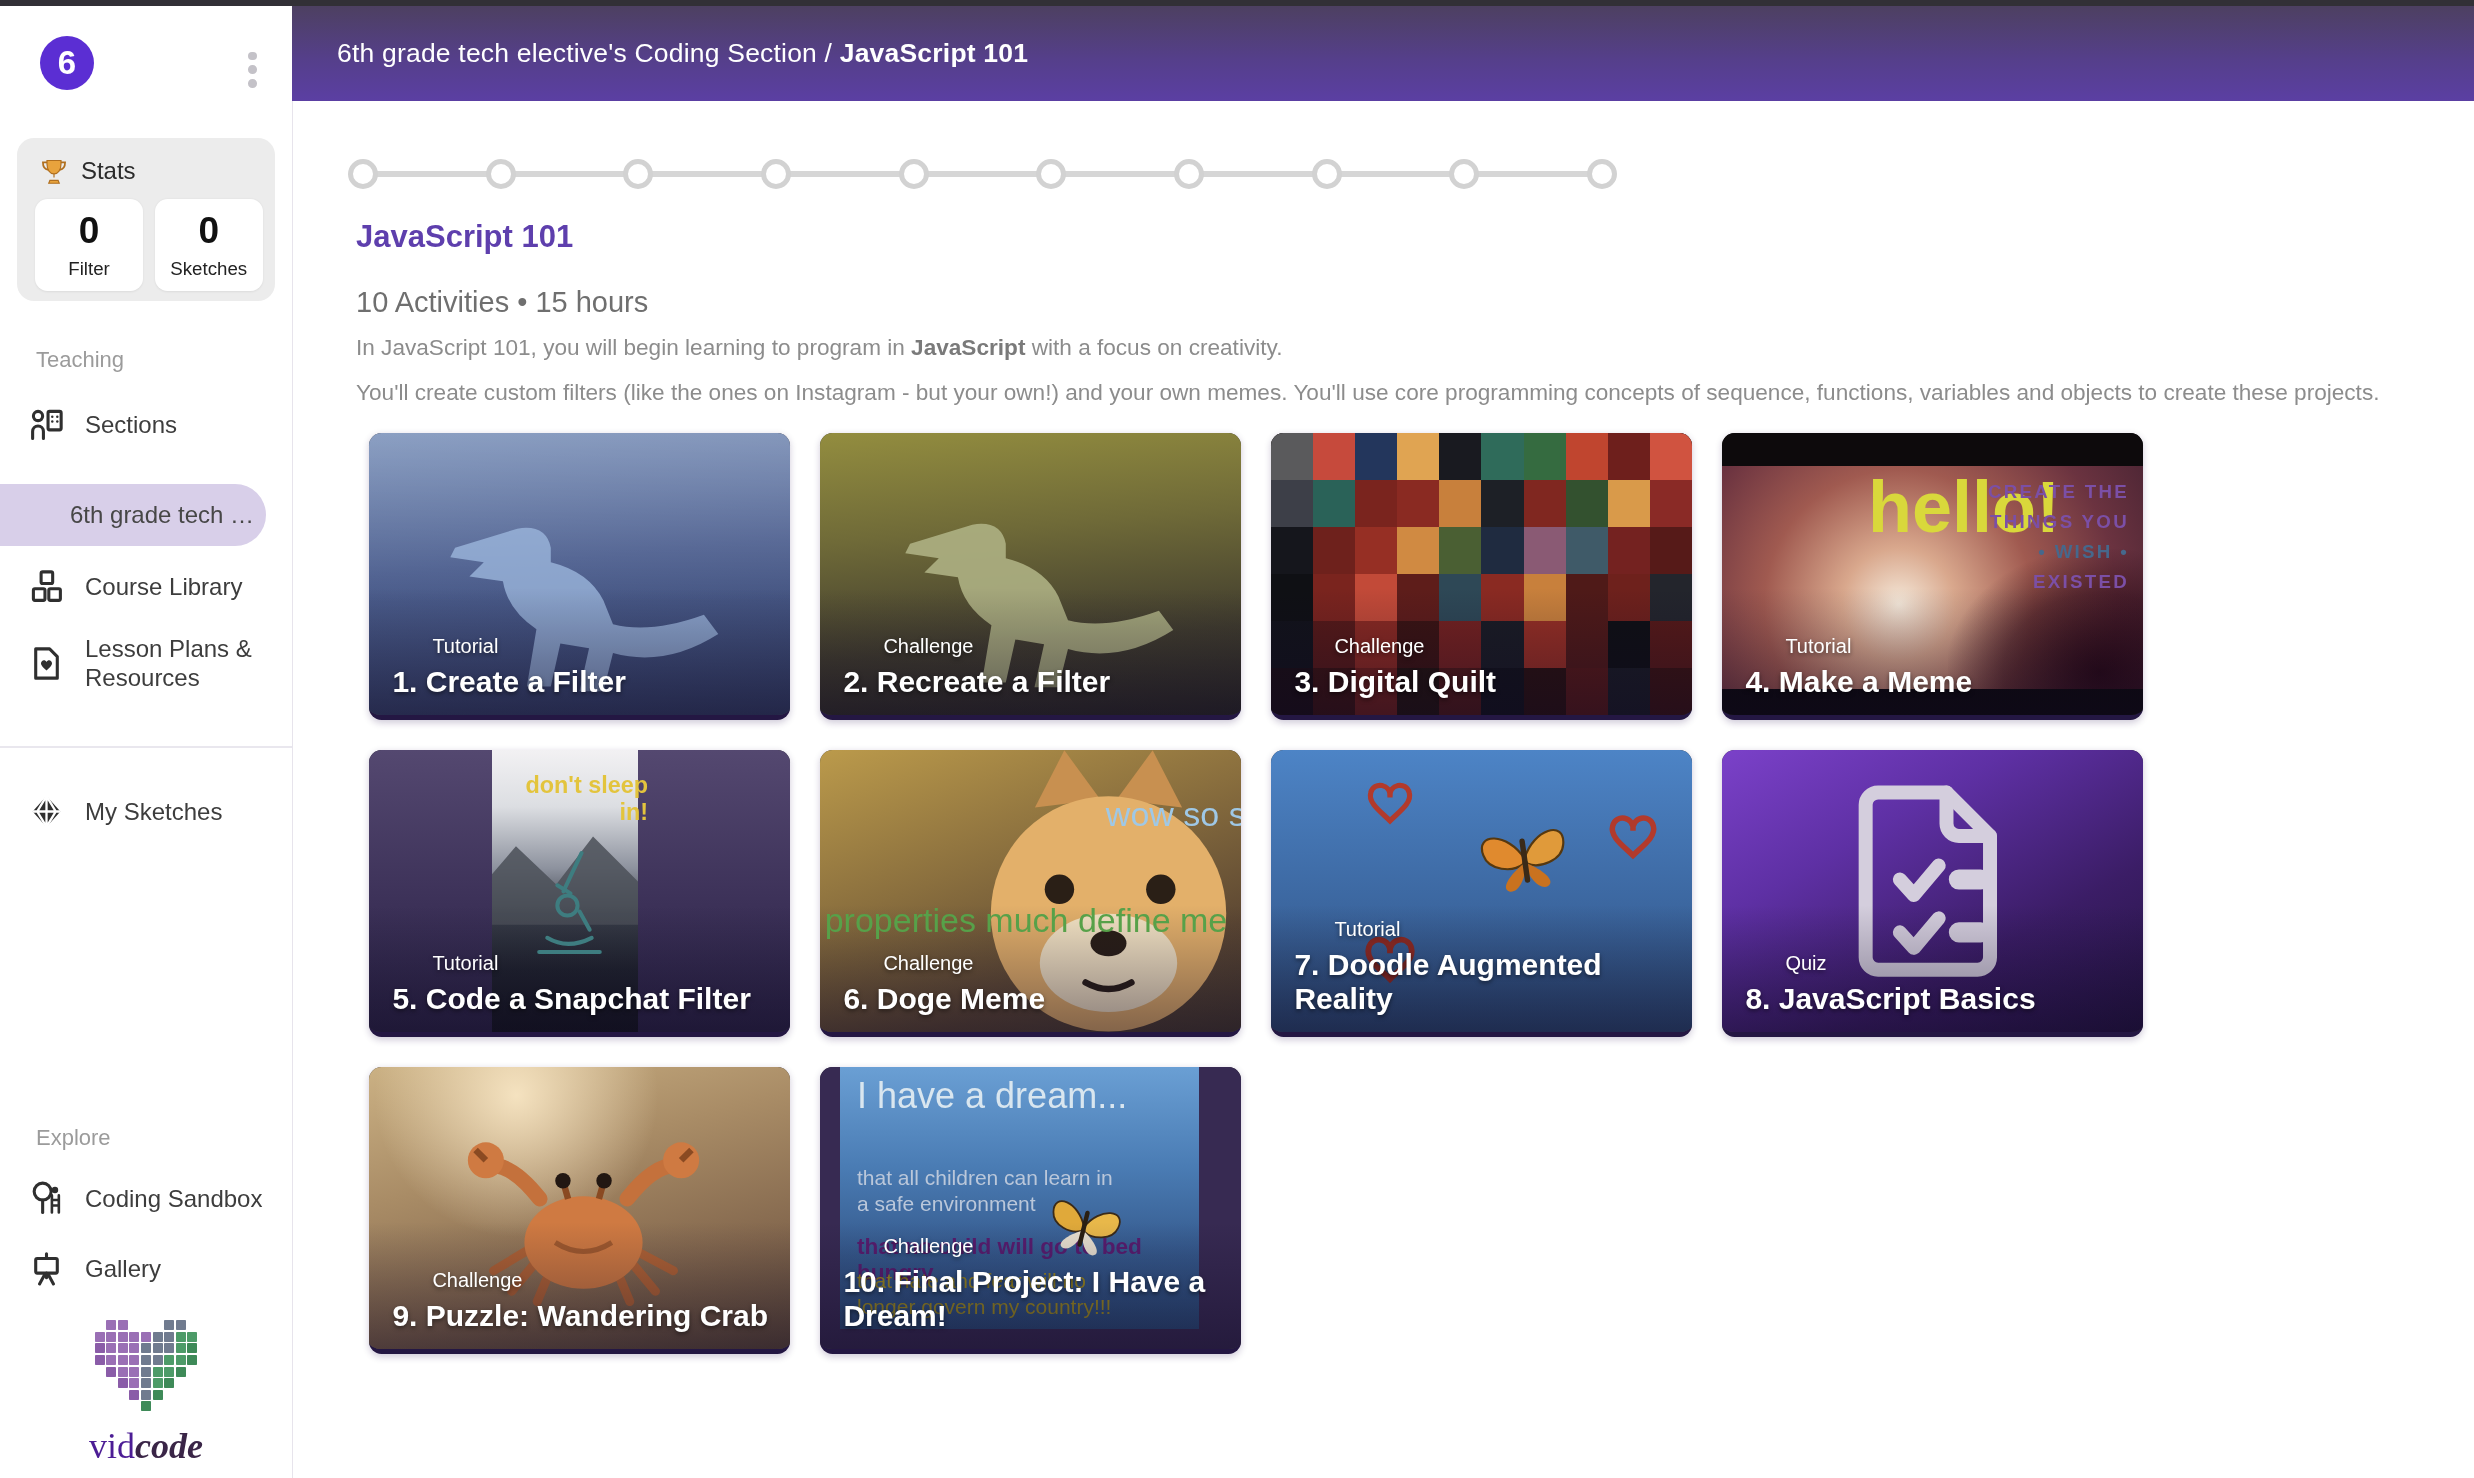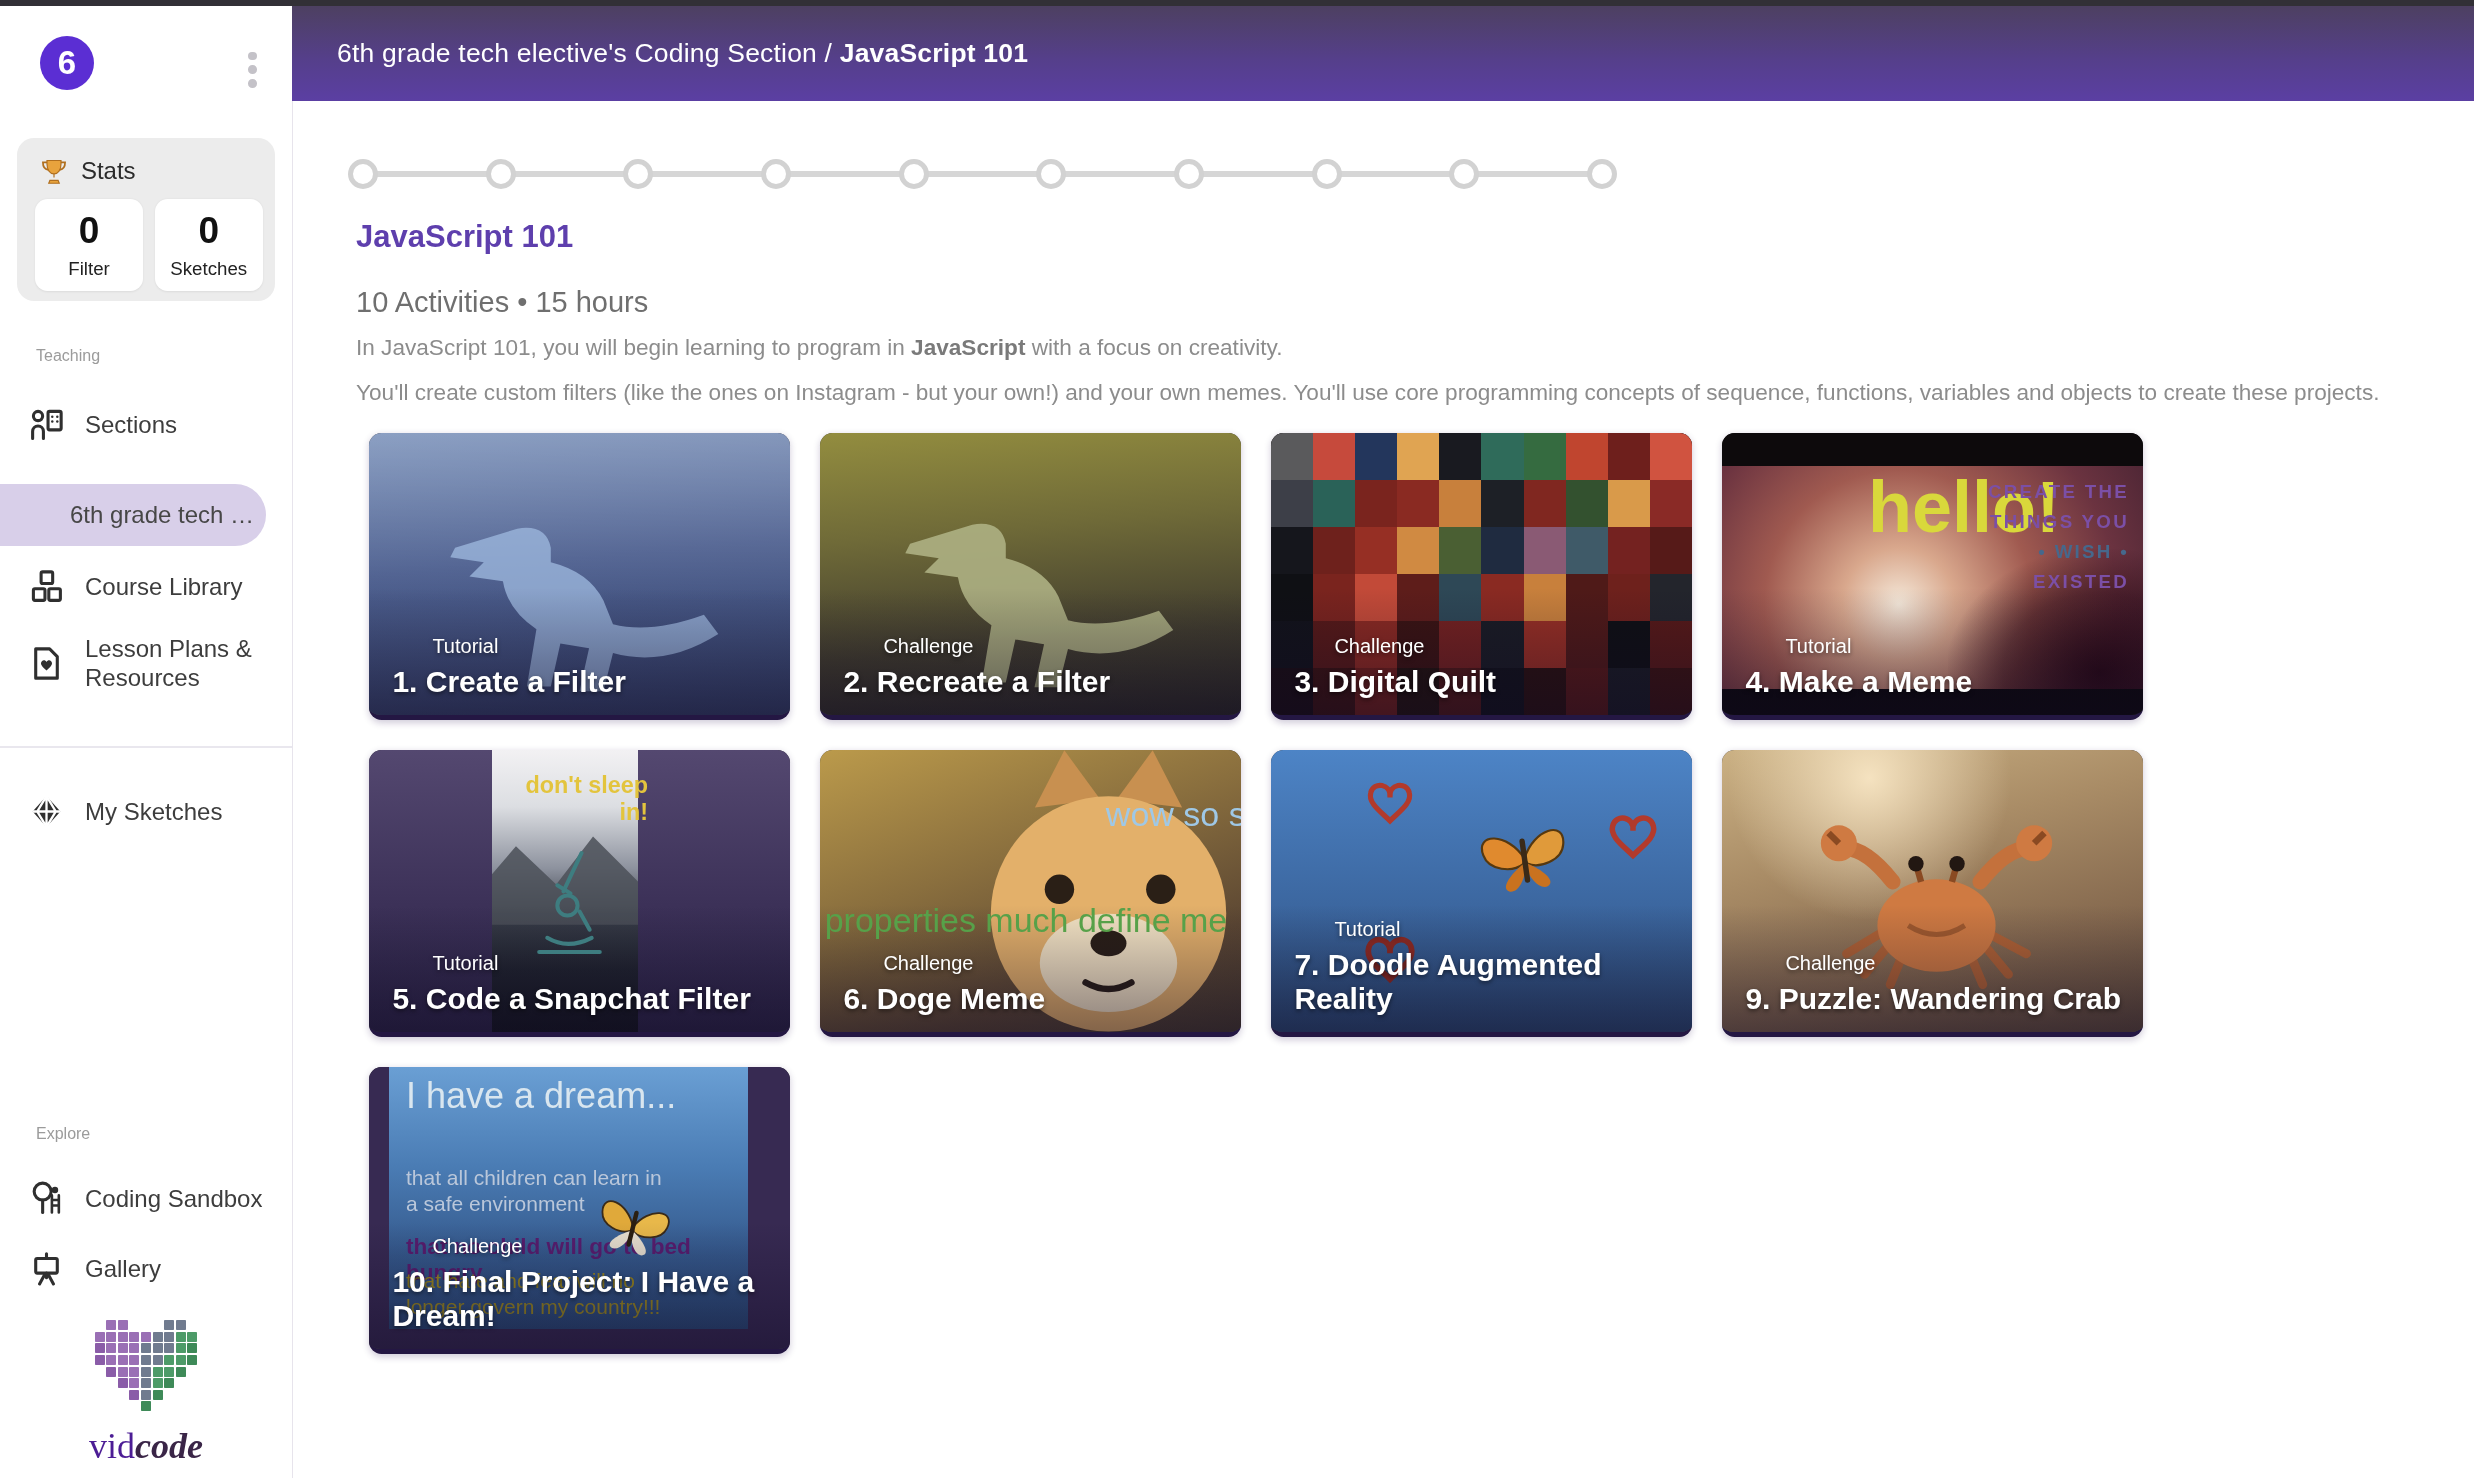--- a/index.html
+++ b/index.html
@@ -47,21 +47,21 @@
   }
   .stat-value { font-size:37px; font-weight:700; color:#111; margin-top:11px; }
   .stat-label { font-size:18.7px; color:#222; margin-top:6.2px; }
 
   .side-row {
     position:absolute; left:0; width:100%; height:47px;
     display:flex; align-items:center; gap:20px; padding-left:28px; cursor:pointer;
   }
   .side-row .lbl { font-size:24px; color:#3d3d3d; }
   .side-row svg { width:37px; height:37px; flex:0 0 37px; }
-  .section-label { position:absolute; left:36px; font-size:16px; color:#9b9b9b; }
+  .section-label { position:absolute; left:36px; font-size:22px; color:#9b9b9b; }
   .lbl-teaching { top:341px; }
   .row-sections { top:395px; }
   .pill {
     position:absolute; left:0; top:478px; width:266px; height:62px;
     background:#d8cfe9; border-radius:0 47px 47px 0;
     display:flex; align-items:center; padding-left:70px; cursor:pointer;
   }
   .pill .lbl { font-size:24px; color:#474747; }
   .row-library { top:557px; }
   .row-lessons { top:620px; height:75px; }
@@ -556,20 +556,36 @@
             <path d="M52 55 C64 62 76 74 68 78 C60 81 52 68 50 58 Z" fill="#c9721f"></path>
             <path d="M50 34 L50 70" stroke="#3a2a18" stroke-width="5" stroke-linecap="round"></path>
           </svg>
         </div>
         <div class="clabel">
             <div class="ctype">Tutorial</div>
         <div class="ctitle">7. Doodle Augmented Reality</div>
           </div>
       </article>
 
+      <article class="card">
+        <div class="thumb t8">
+          <svg class="doc" viewBox="0 0 110 130" fill="none" stroke="#d4cedd" stroke-width="9" stroke-linejoin="round" stroke-linecap="round">
+            <path d="M20 8 h44 l28 28 v78 a8 8 0 0 1 -8 8 H20 a8 8 0 0 1 -8 -8 V16 a8 8 0 0 1 8 -8 z"></path>
+            <path d="M64 8 v20 a8 8 0 0 0 8 8 h20"></path>
+            <path d="M34 64 l9 10 16 -19"></path>
+            <rect x="70" y="62" width="18" height="4" rx="2" fill="#d4cedd"></rect>
+            <path d="M34 98 l9 10 16 -19"></path>
+            <rect x="70" y="96" width="18" height="4" rx="2" fill="#d4cedd"></rect>
+          </svg>
+        </div>
+        <div class="clabel">
+            <div class="ctype">Quiz</div>
+        <div class="ctitle">8. JavaScript Basics</div>
+          </div>
+      </article>
 
       <article class="card">
         <div class="thumb t9">
           <svg class="crab" viewBox="0 0 200 160">
             <path d="M66 66 Q44 38 26 40" fill="none" stroke="#c4713c" stroke-width="12" stroke-linecap="round"></path>
             <path d="M134 66 Q156 38 174 40" fill="none" stroke="#c4713c" stroke-width="12" stroke-linecap="round"></path>
             <circle cx="24" cy="36" r="14" fill="#cf7a42"></circle>
               <path d="M16 28 l8 8" stroke="#8a4a22" stroke-width="5"></path>
             <circle cx="176" cy="36" r="14" fill="#cf7a42"></circle>
               <path d="M184 28 l-8 8" stroke="#8a4a22" stroke-width="5"></path>

